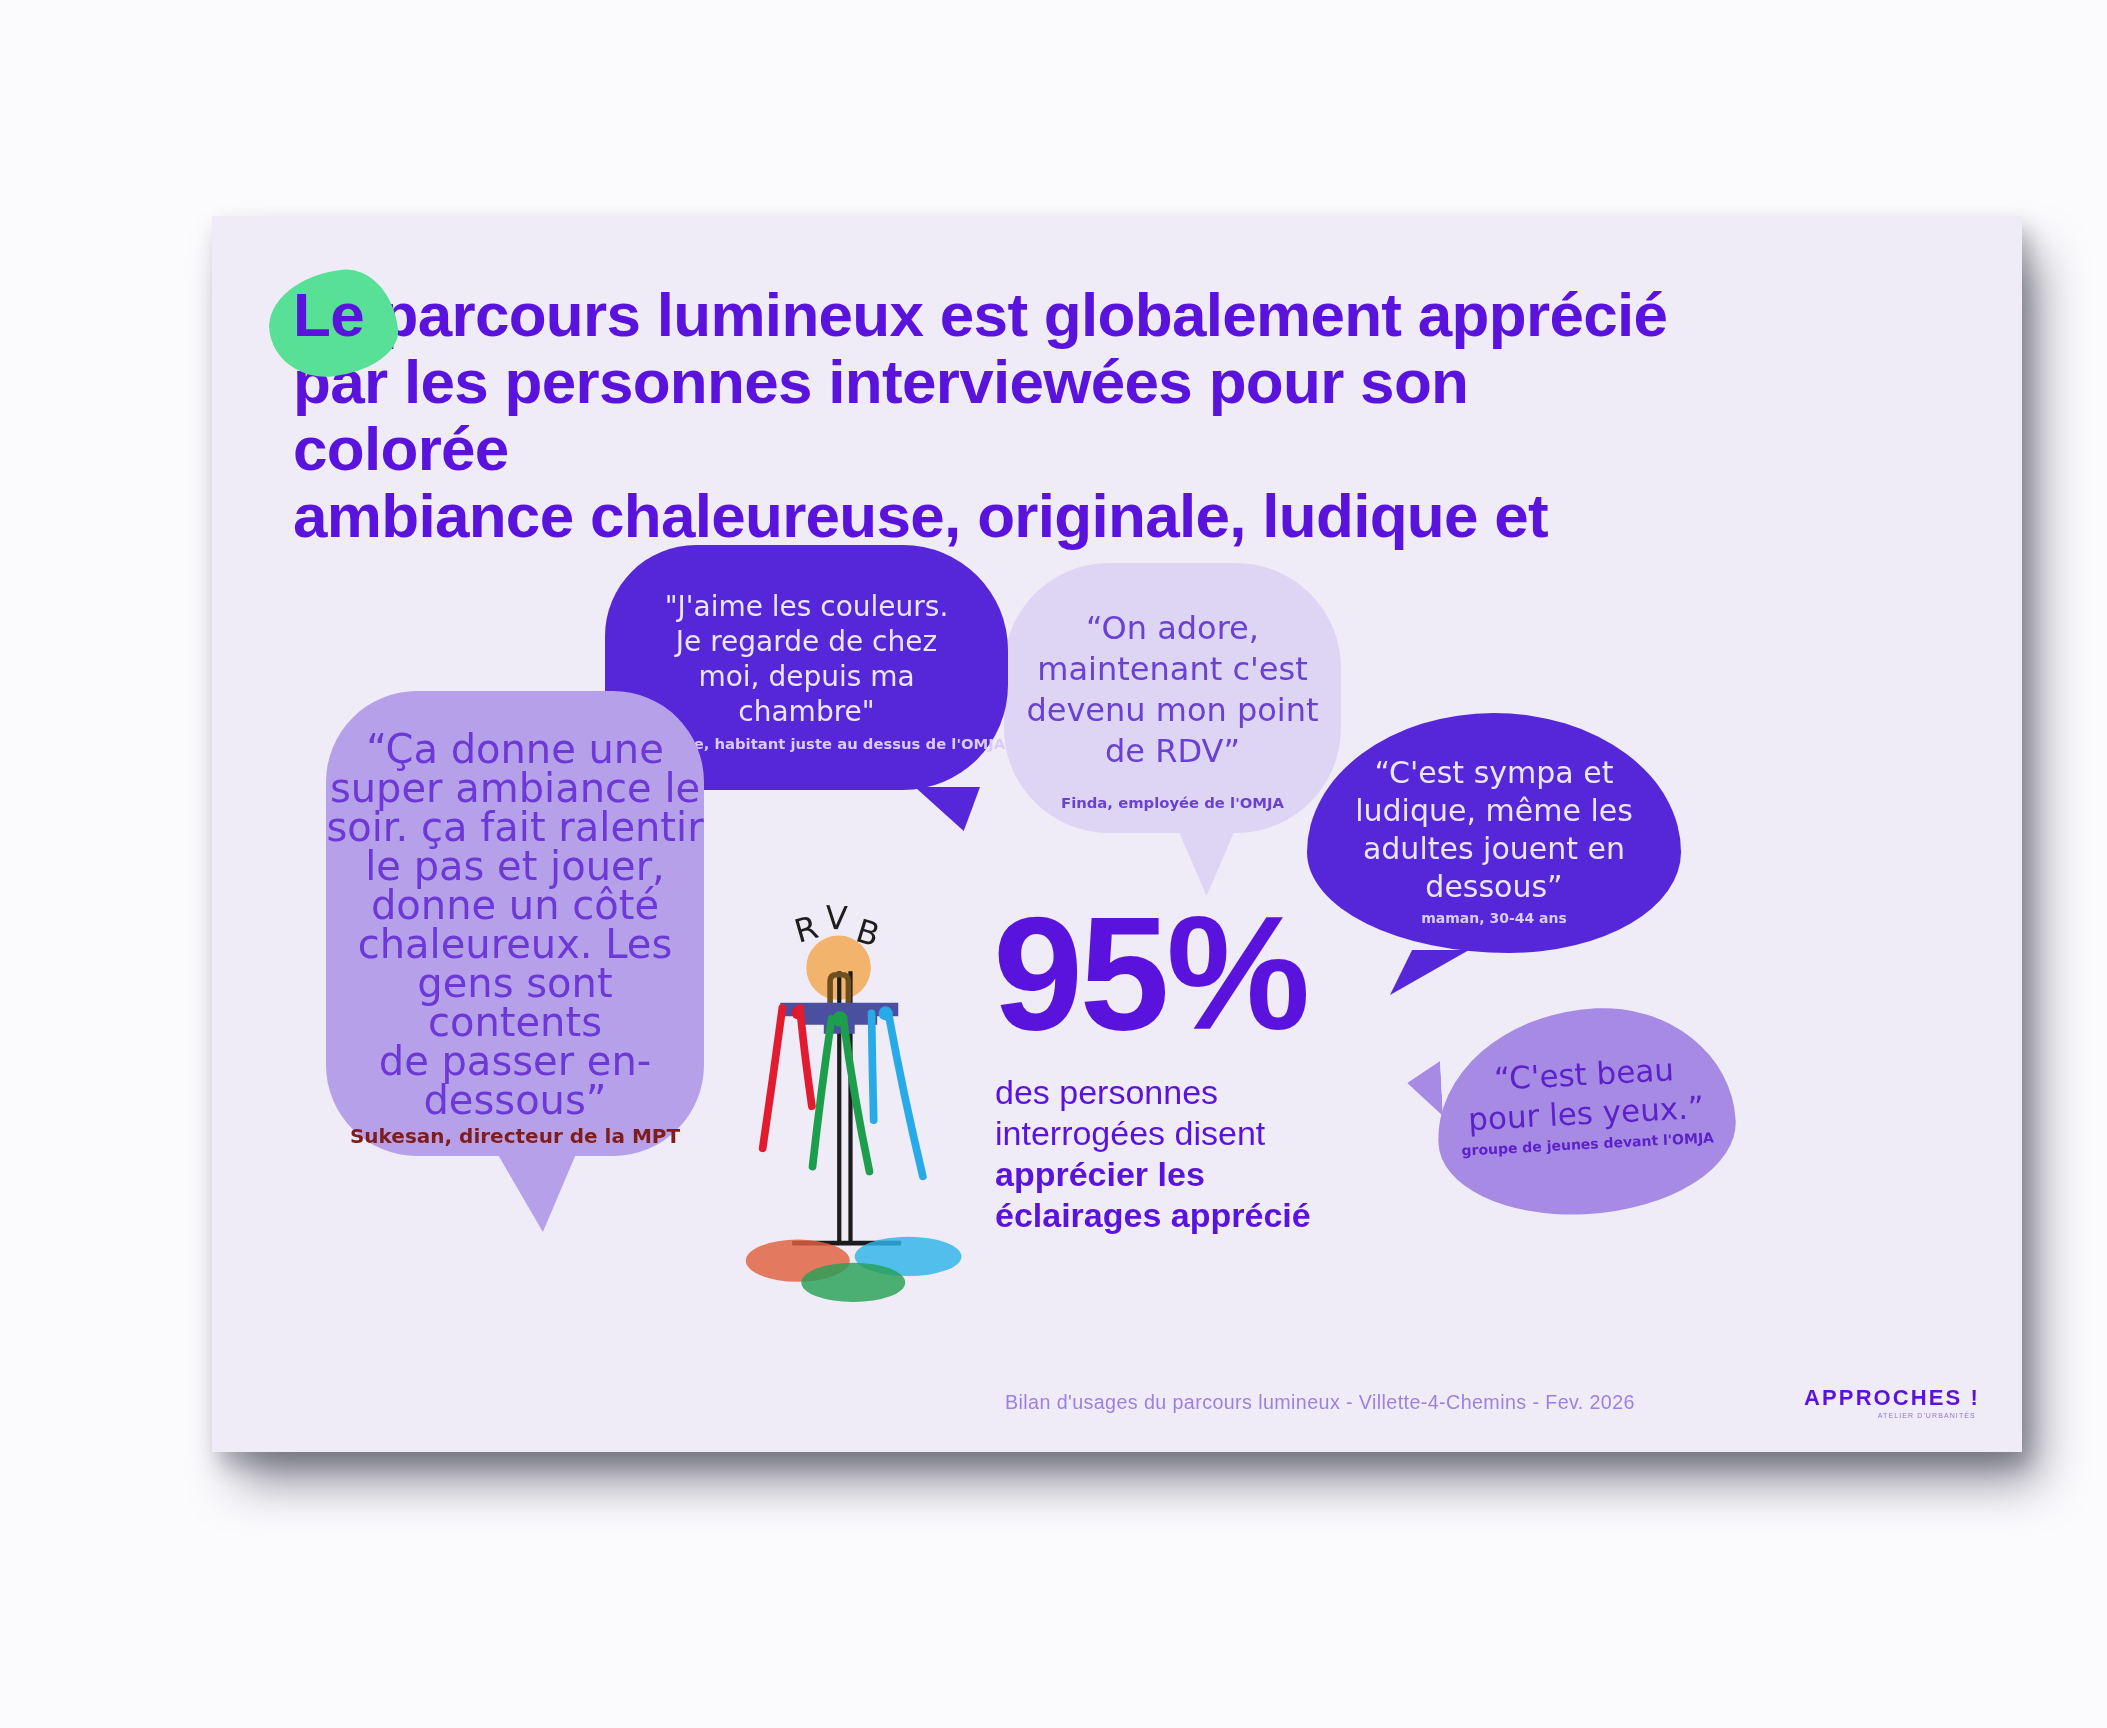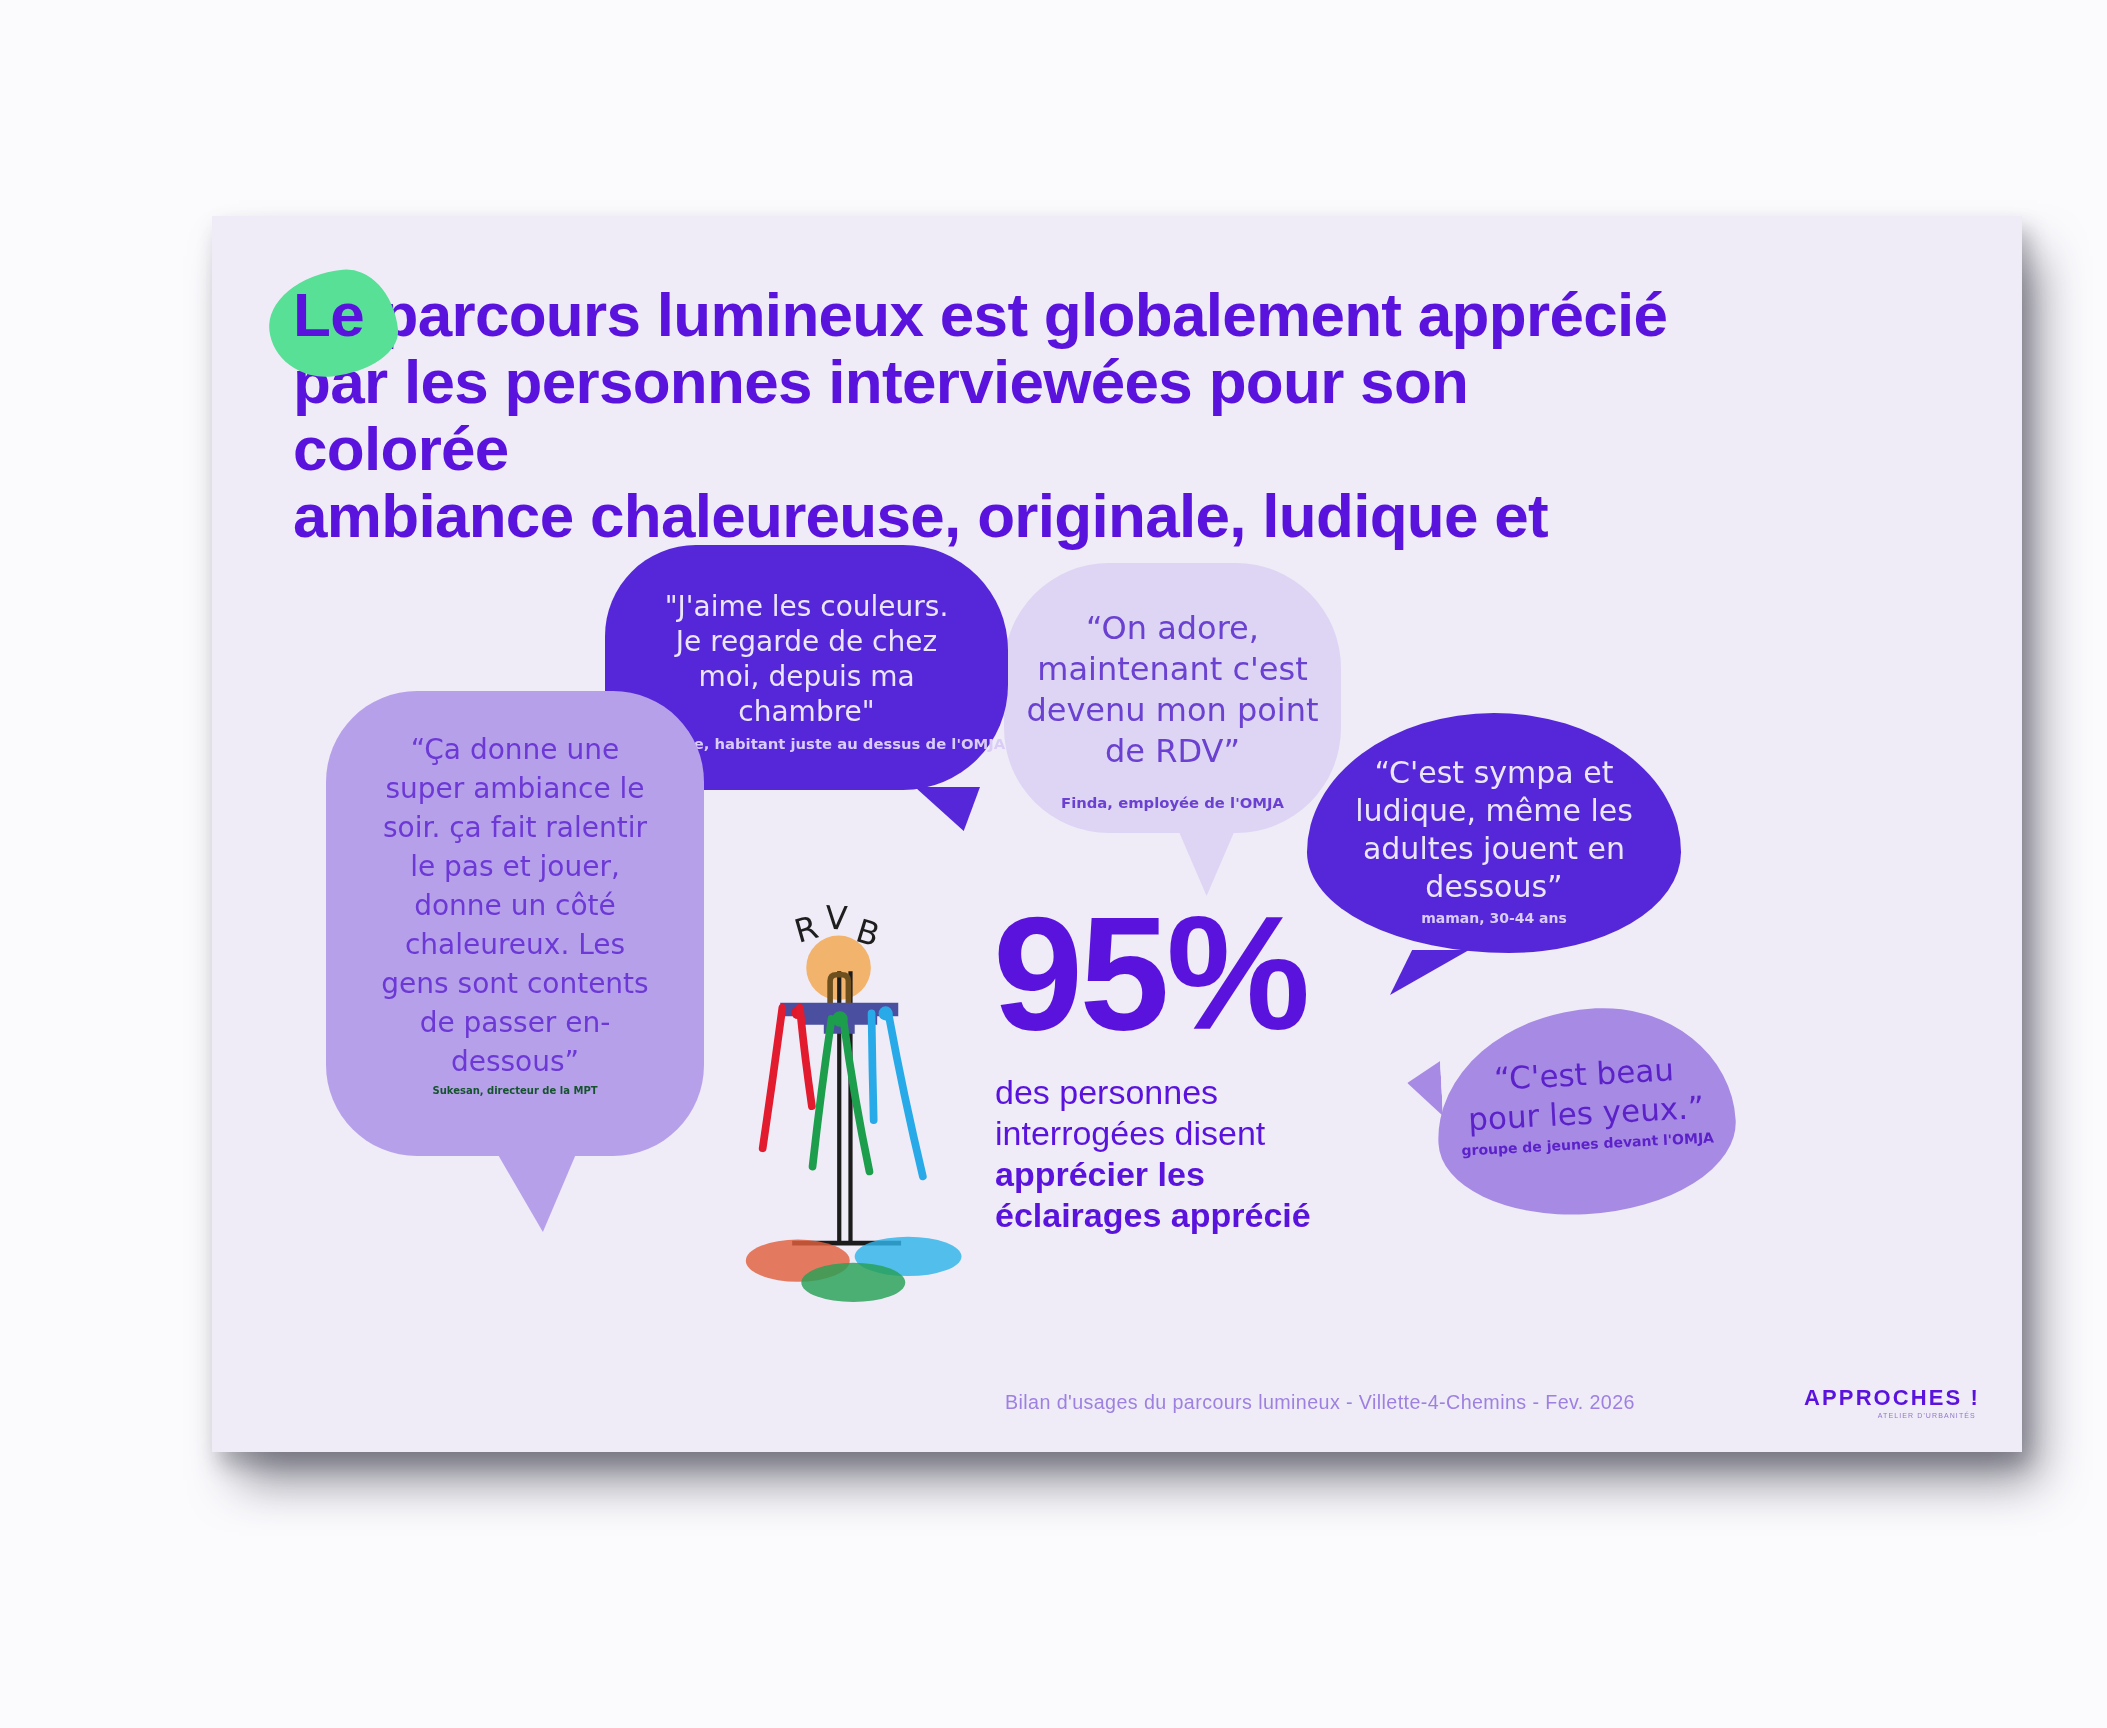--- a/index.html
+++ b/index.html
@@ -62,22 +62,22 @@
   .b3 { left:1095px; top:497px; width:374px; height:240px;
         background:#5627d8; z-index:3;
         border-radius:50% 50% 46% 54% / 58% 58% 42% 42%; }
   .b3 .quote { margin-top:41px; font-size:30px; line-height:38px; color:#ece6fd; }
   .b3 .attr  { margin-top:4.2px; font-size:14px; color:#d9ccf7; }
   .t3 { left:83px; bottom:-42px; width:79px; height:45px; background:#5627d8;
         clip-path:polygon(28% 0, 100% 0, 0 100%); }
 
   .b4 { left:114px; top:475px; width:378px; height:465px;
         background:#b7a0ea; border-radius:91px; z-index:4; }
-  .b4 .quote { margin-top:39px; font-size:28px; line-height:39px; color:#6c38d6; }
-  .b4 .attr  { margin-top:4.2px; font-size:10px; color:#14532d; }
+  .b4 .quote { margin-top:39px; font-size:40px; line-height:39px; color:#6c38d6; }
+  .b4 .attr  { margin-top:4.2px; font-size:20px; color:#7f1d1d; }
   .t4 { left:167px; bottom:-76px; width:86px; height:77px; background:#b7a0ea;
         clip-path:polygon(6% 0, 96% 0, 58% 100%); }
 
   .b5 { left:1225px; top:793px; width:298px; height:205px;
         background:#a78ae3; z-index:2;
         border-radius:55% 45% 52% 48% / 62% 58% 42% 38%;
         transform:rotate(-3deg); }
   .b5 .quote { margin-top:46px; font-size:31px; line-height:39px; color:#5c22c9; }
   .b5 .attr  { margin-top:2.8px; font-size:14px; color:#5c22c9; }
   .t5 { left:-28px; top:42px; width:34px; height:60px; background:#a78ae3;

